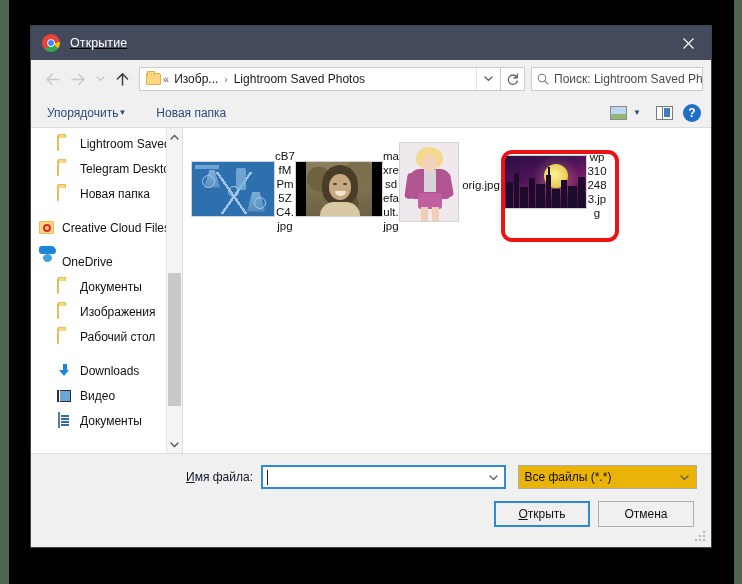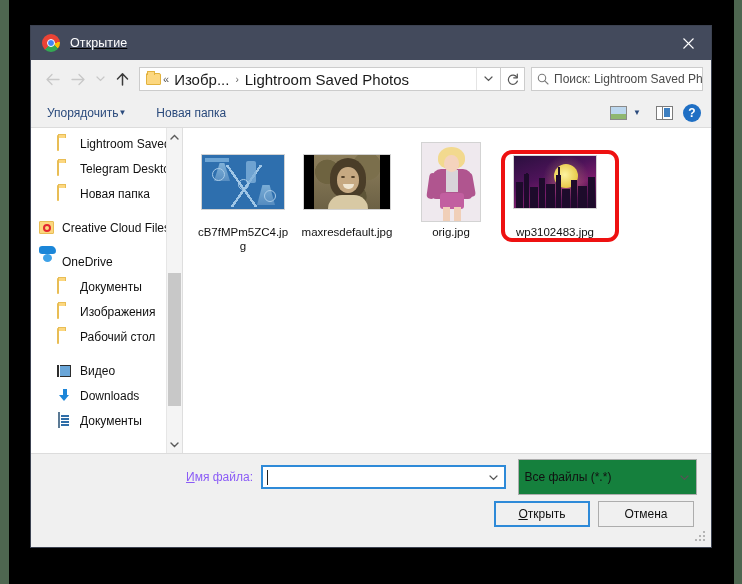--- a/index.html
+++ b/index.html
@@ -51,21 +51,21 @@
   .navbtn.dim { color: #c8c8c8; }
   .navbtn.on { color: #3b3b3b; }
   .navbtn.tiny { width: 18px; }
   .addressbar {
     flex: 1; height: 24px; background: #ffffff; border: 1px solid #cccccc;
     display: flex; align-items: center; margin-left: 4px; min-width: 0;
   }
   .addr-folder { width: 15px; height: 13px; margin-left: 6px; flex: none; position: relative; }
   .folder-ico { width:15px; height:12px; background:#fcd77f; border:1px solid #e2b23e; border-radius:1px 2px 1px 1px; position:relative; }
   .folder-ico::before { content:""; position:absolute; left:0; top:-2.5px; width:6px; height:3px; background:#fcd77f; border:1px solid #e2b23e; border-bottom:none; border-radius:1px 1px 0 0;}
-  .crumb { font-size: 15px; color: #1a1a1a; white-space: nowrap; padding: 0 3px; }
+  .crumb { font-size: 12px; color: #1a1a1a; white-space: nowrap; padding: 0 3px; }
   .crumb-sep { font-size: 11px; color: #555; padding: 0 2px; }
   .crumb-chev { font-size: 10px; color: #666; padding: 0 3px; }
   .addr-spacer { flex: 1; }
   .addr-drop { width: 24px; height: 22px; display:flex; align-items:center; justify-content:center; color:#555;
      border-left:1px solid #e4e4e4; }
   .refresh-btn { width: 24px; height: 24px; display:flex; align-items:center; justify-content:center;
      border:1px solid #cccccc; border-left:none; background:#fff; color:#555; }
   .searchbox {
     width: 172px; height: 24px; background:#ffffff; border:1px solid #cccccc;
     display:flex; align-items:center; margin-left: 6px; flex: none;
@@ -122,21 +122,21 @@
   .sic-doc { width:12px; height:14px; background:#fff; border:1px solid #5b7a95; margin-left:1px; position:relative; overflow:hidden;}
   .sic-doc::before{content:"";position:absolute;left:1.5px;top:2px;width:8px;height:1.5px;background:#2f6ea8;box-shadow:0 3px 0 #2f6ea8,0 6px 0 #2f6ea8,0 9px 0 #2f6ea8;}
   .scrollbar { position:absolute; right:0; top:0; width:16px; height:100%; background:#f4f4f4; border-left:1px solid #e6e6e6;}
   .sb-arrow { height:17px; display:flex; align-items:center; justify-content:center; color:#5a5a5a; font-size:9px;}
   .sb-arrow.bottom { position:absolute; bottom:0; left:0; right:0;}
   .sb-thumb { position:absolute; left:1px; right:1px; top:145px; height:133px; background:#c8c8c8;}
 
   
   .filearea { flex: 1; background:#ffffff; position:relative; min-width:0; display:flex; }
   .filegrid { flex:1; padding: 14px 0 0 8px; display:flex; align-items:flex-start; gap: 0; }
-  .fileitem { width: 104px; display:flex; flex-direction:column; align-items:center; padding-top: 2px; position:relative;}
+  .fileitem { width: 104px; display:flex; align-items:center; padding-top: 2px; position:relative;}
   .thumbwrap { width: 88px; height: 76px; display:flex; align-items:center; justify-content:center; }
   .thumb { border: 1px solid #d3d3d3; background:#fff; }
   .fname { font-size: 11.5px; color:#111; text-align:center; line-height: 14px; margin-top: 5px;
      width: 96px; word-break: break-all; }
 
   
   .t-blueprint { width: 84px; height: 56px; background:#2e6fae; position:relative; overflow:hidden;}
   .t-blueprint .bar { position:absolute; left:3px; top:3px; width:24px; height:4px; background:#6ea5d4;}
   .t-blueprint .dia { position:absolute; left:8px; top:10px; width:68px; height:42px;
      background:
@@ -203,29 +203,29 @@
 
   
   .preview { width: 104px; flex:none; border-left:1px solid #e2e2e2; background:#ffffff;
      display:flex; align-items:center; justify-content:center; padding: 0 6px; }
   .preview-txt { font-size: 11.5px; color:#8d8d8d; text-align:center; line-height:16px; }
 
   
   .footer { flex: 0 0 94px; background:#f0f0f0; border-top:1px solid #dcdcdc; padding: 10px 14px 0 0; position:relative;}
   .frow { display:flex; align-items:center; height: 26px; }
   .frow.second { margin-top: 11px; justify-content:flex-end; gap: 8px; padding-right: 3px;}
-  .flabel { font-size: 12px; color:#8b5cf6; width: 240px; text-align:right; padding-right: 8px;}
+  .flabel { font-size: 12px; color:#0f172a; width: 240px; text-align:right; padding-right: 8px;}
   .flabel u { text-decoration: underline; }
   .fname-input { width: 256px; height: 24px; background:#fff; border: 2px solid #2e8ad8;
      display:flex; align-items:center; padding: 0 4px; }
   .caret-bar { width:1px; height:15px; background:#222; }
   .fname-val { font-size:12px; color:#111; }
   .fi-spacer { flex:1; }
   .fi-caret { font-size: 10px; color:#555; padding-right:2px;}
-  .ftype { width: 186px; height: 36px; background:#15803d; border:1px solid #adadad; margin-left: 12px;
+  .ftype { width: 186px; height: 24px; background:#eab308; border:1px solid #adadad; margin-left: 12px;
      display:flex; align-items:center; padding: 0 5px; font-size:12px; color:#111;}
   .btn { width: 96px; height: 26px; display:flex; align-items:center; justify-content:center;
      font-size:12px; color:#111; background:#f0f0f0; border:1px solid #adadad;}
   .btn.primary { border: 2px solid #2e8ad8; }
   .btn u { text-decoration: underline; }
   .grip { position:absolute; right: 4px; bottom: 4px; width: 12px; height: 12px; }
   .grip i { position:absolute; width:2px; height:2px; background:#b5b5b5; }
 </style>
 </head>
 <body>
@@ -368,32 +368,32 @@
           <span class="sic"><span class="sic-folder"></span></span>
           <span>Изображения</span>
         </div>
         <div class="side-item indent">
           <span class="sic"><span class="sic-folder"></span></span>
           <span>Рабочий стол</span>
         </div>
 
         <div class="side-gap"></div>
         <div class="side-item indent">
+          <span class="sic"><span class="sic-dl"></span></span>
+          <span>Downloads</span>
+        </div>
+        <div class="side-item indent">
           <span class="sic">
               <span class="sic-video">
                 <i></i>
                 <b></b>
                 <i></i>
               </span>
             </span>
           <span>Видео</span>
-        </div>
-        <div class="side-item indent">
-          <span class="sic"><span class="sic-dl"></span></span>
-          <span>Downloads</span>
         </div>
         <div class="side-item indent">
           <span class="sic"><span class="sic-doc"></span></span>
           <span>Документы</span>
         </div>
 
       </div>
 
       <div class="scrollbar">
         <div class="sb-arrow">

